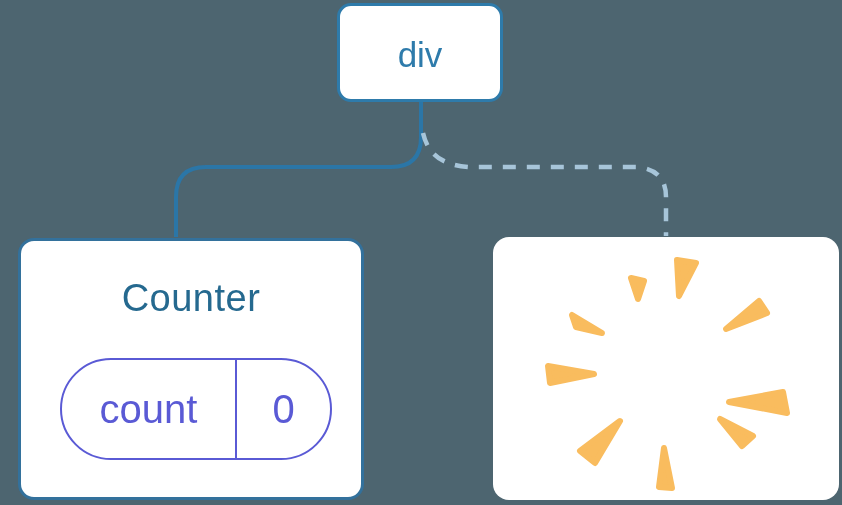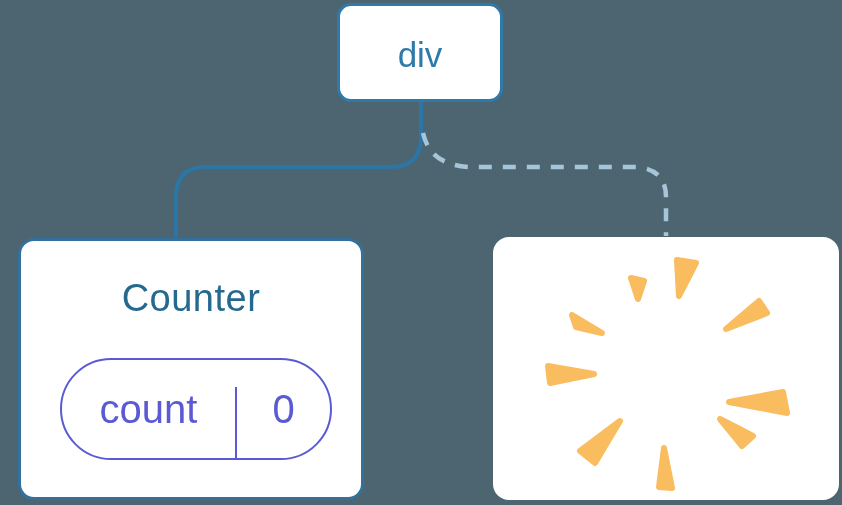--- a/index.html
+++ b/index.html
@@ -86,23 +86,22 @@
     width: 272px; height: 102px;
     border: 2.5px solid var(--state-purple);
     border-radius: 51px;
     display: flex;
     overflow: hidden;
   }
   .state-key-cell {
     width: 175px; height: 100%;
     border-right: 2.5px solid var(--state-purple);
     display: flex;
-    align-items: flex-start;
+    align-items: center;
     justify-content: center;
-    margin-top: 27px;
   }
   .state-value-cell {
     flex: 1; height: 100%;
     display: flex;
     align-items: center;
     justify-content: center;
   }
   .state-text {
     color: var(--state-purple);
     font-size: 40px;

